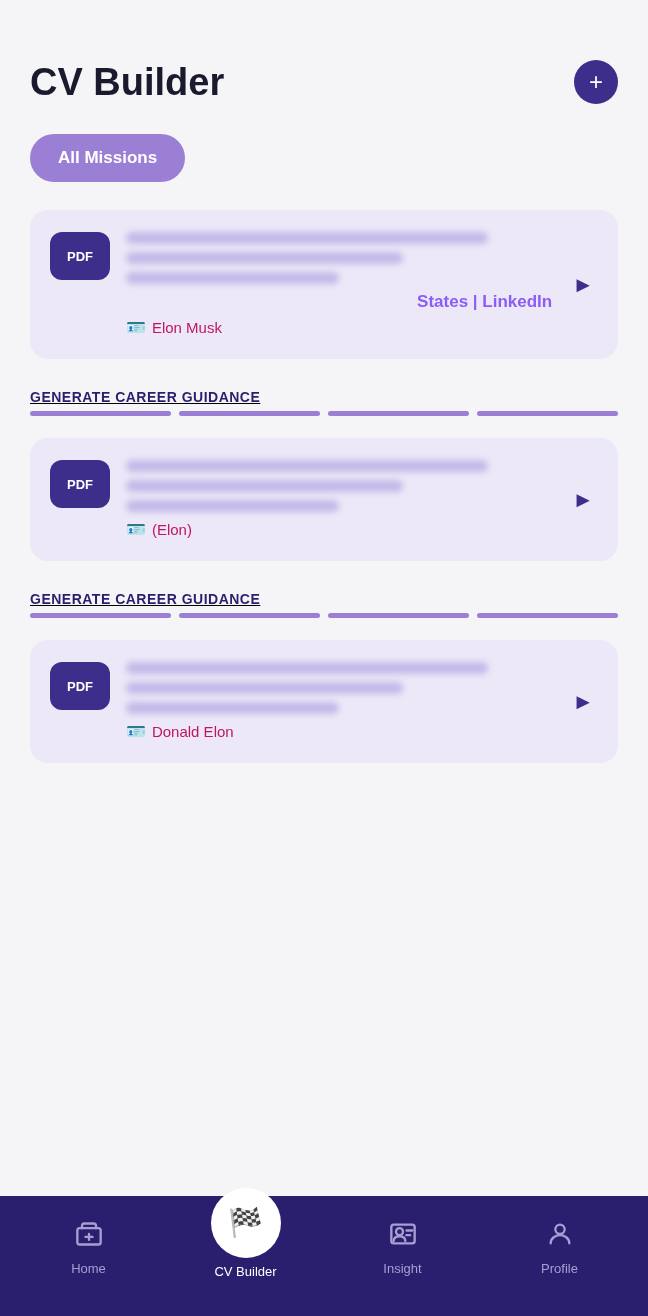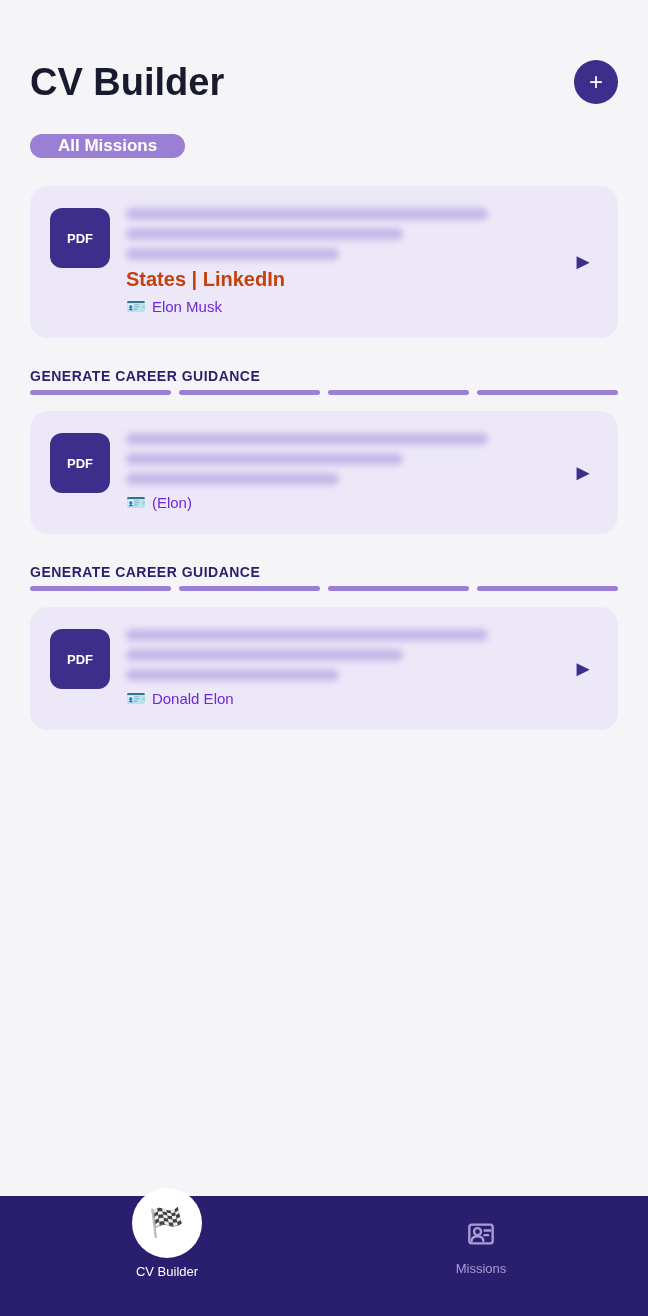--- a/index.html
+++ b/index.html
@@ -43,21 +43,21 @@
       color: white;
       font-size: 24px;
       line-height: 1;
     }
 
     .filter-button {
       background: #9b7fd4;
       color: white;
       border: none;
       border-radius: 30px;
-      padding: 2px 28px;
+      padding: 14px 28px;
       font-size: 17px;
       font-weight: 600;
       cursor: pointer;
       margin-bottom: 28px;
     }
 
     .cv-card {
       background: #ece8f8;
       border-radius: 18px;
       padding: 22px 20px;
@@ -67,21 +67,21 @@
       align-items: flex-start;
       gap: 16px;
     }
 
     .pdf-icon {
       background: #3d2e8c;
       color: white;
       font-size: 13px;
       font-weight: 700;
       width: 60px;
-      height: 60px;
+      height: 48px;
       border-radius: 12px;
       display: flex;
       align-items: center;
       justify-content: center;
       flex-shrink: 0;
     }
 
     .card-content {
       flex: 1;
     }
@@ -99,34 +99,35 @@
     .blurred-line.short { width: 50%; }
 
     .card-name-row {
       display: flex;
       align-items: center;
       gap: 6px;
       margin-top: 6px;
     }
 
     .card-title-text {
-      font-size: 20px;
+      font-size: 17px;
       font-weight: 600;
-      color: #c2410c;
+      color: #8b5cf6;
       margin-top: 4px;
       margin-bottom: 6px;
+      text-align: right;
     }
 
     .person-icon {
       color: #4a3a8c;
       font-size: 16px;
     }
 
     .card-person-name {
-      color: #6d28d9;
+      color: #be185d;
       font-size: 15px;
       font-weight: 500;
     }
 
     .arrow-button {
       background: none;
       border: none;
       cursor: pointer;
       font-size: 22px;
       color: #3d2e8c;
@@ -202,21 +203,22 @@
       margin-top: -30px;
       font-size: 30px;
     }
 
     .nav-label {
       font-size: 13px;
       font-weight: 500;
     }
 
     .section-block {
-      margin-bottom: 10px;
+      margin-bottom: 22px;
+      text-decoration: underline;
     }
   </style>
 </head>
 <body>
 
 <div class="main-content">
 
   
   <div class="page-header">
     <h1 class="page-title">CV Builder</h1>
@@ -297,36 +299,56 @@
         <span class="card-person-name">Donald Elon</span>
       </div>
     </div>
     <button class="arrow-button">►</button>
   </div>
 
 </div>
 
 <nav class="bottom-nav">
 
+  <div class="nav-item">
+    <span class="nav-icon">
+      <svg width="28" height="28" viewBox="0 0 24 24" fill="none" stroke="#a89ed4" stroke-width="2" stroke-linecap="round" stroke-linejoin="round">
+        <rect x="2" y="7" width="20" height="14" rx="2"></rect>
+        <path d="M6 7V5a2 2 0 0 1 2-2h8a2 2 0 0 1 2 2v2"></path>
+        <line x1="12" y1="12" x2="12" y2="17"></line>
+        <line x1="9" y1="14.5" x2="15" y2="14.5"></line>
+      </svg>
+    </span>
+    <span class="nav-label">Home</span>
+  </div>
 
   <div class="nav-item active">
     <div class="nav-item-center">
       <span style="font-size: 28px;">🏁</span>
     </div>
     <span class="nav-label" style="color: white;">CV Builder</span>
   </div>
 
 
   <div class="nav-item">
     <span class="nav-icon">
       <svg width="28" height="28" viewBox="0 0 24 24" fill="none" stroke="#a89ed4" stroke-width="2" stroke-linecap="round">
         <rect x="2" y="4" width="20" height="16" rx="2"></rect>
         <circle cx="9" cy="10" r="3"></circle>
         <path d="M4 18c0-2.5 2-4 5-4s5 1.5 5 4"></path>
         <line x1="15" y1="9" x2="20" y2="9"></line>
         <line x1="15" y1="13" x2="18" y2="13"></line>
       </svg>
     </span>
-    <span class="nav-label">Missions</span>
-  </div>
-
+    <span class="nav-label">Insight</span>
+  </div>
+
+  <div class="nav-item">
+    <span class="nav-icon">
+      <svg width="28" height="28" viewBox="0 0 24 24" fill="none" stroke="#a89ed4" stroke-width="2" stroke-linecap="round">
+        <circle cx="12" cy="8" r="4"></circle>
+        <path d="M4 20c0-4 3.6-7 8-7s8 3 8 7"></path>
+      </svg>
+    </span>
+    <span class="nav-label">Profile</span>
+  </div>
 
 </nav>
 
 </body></html>

